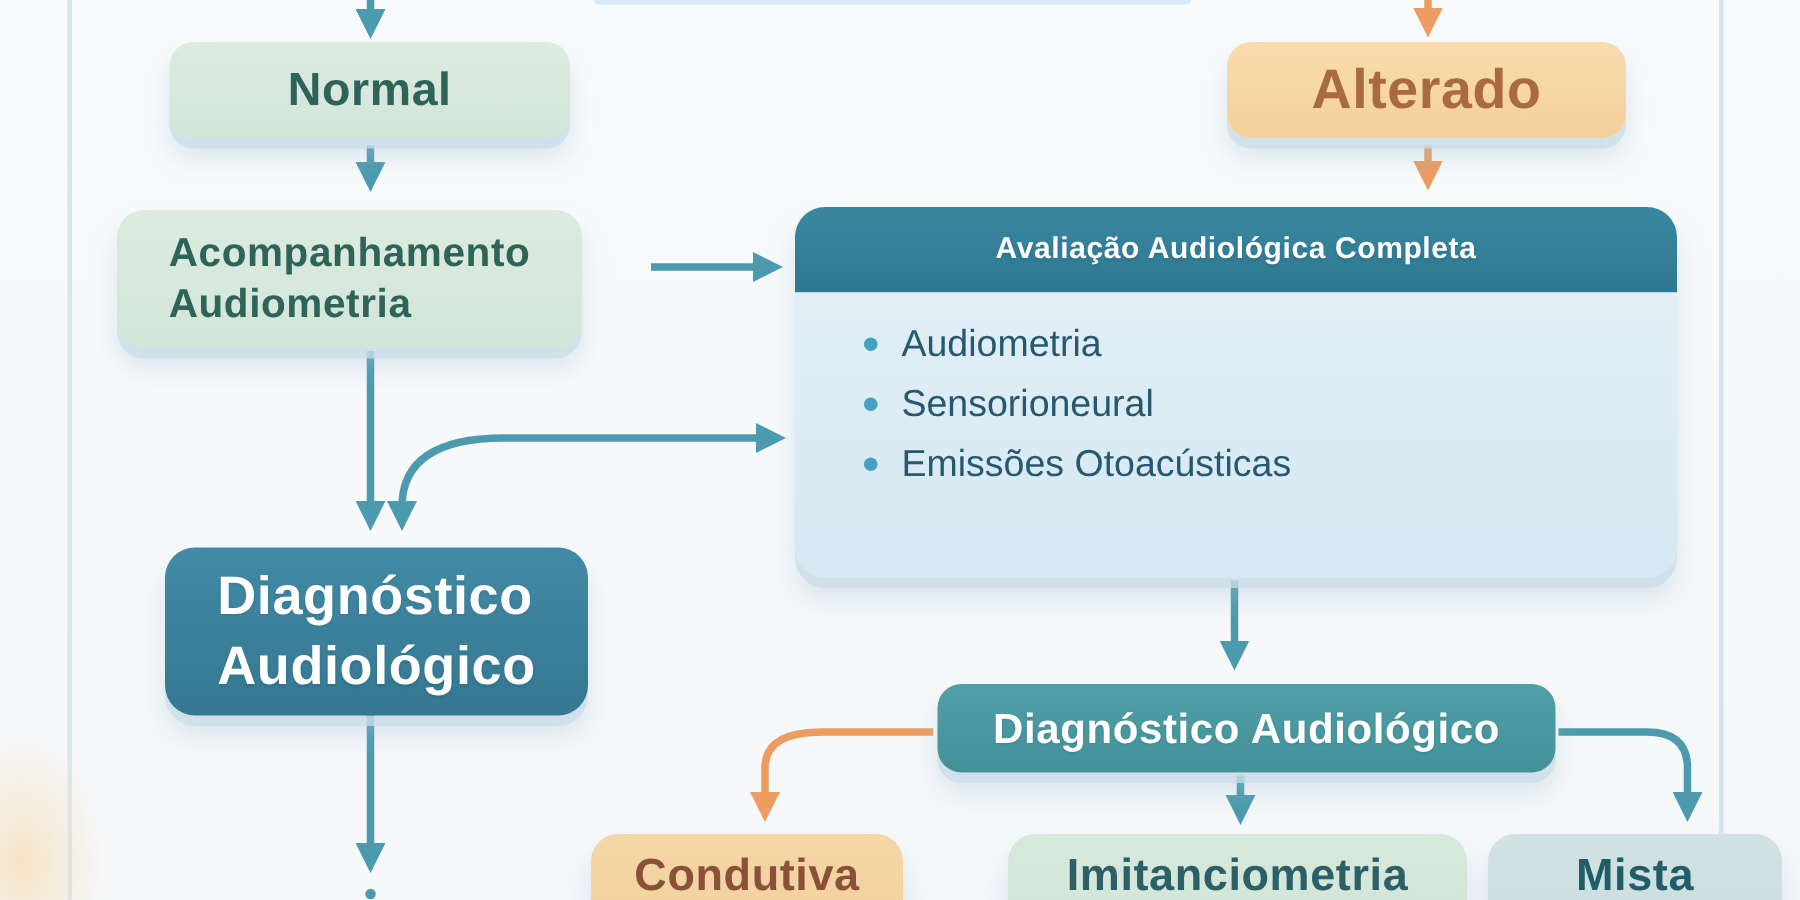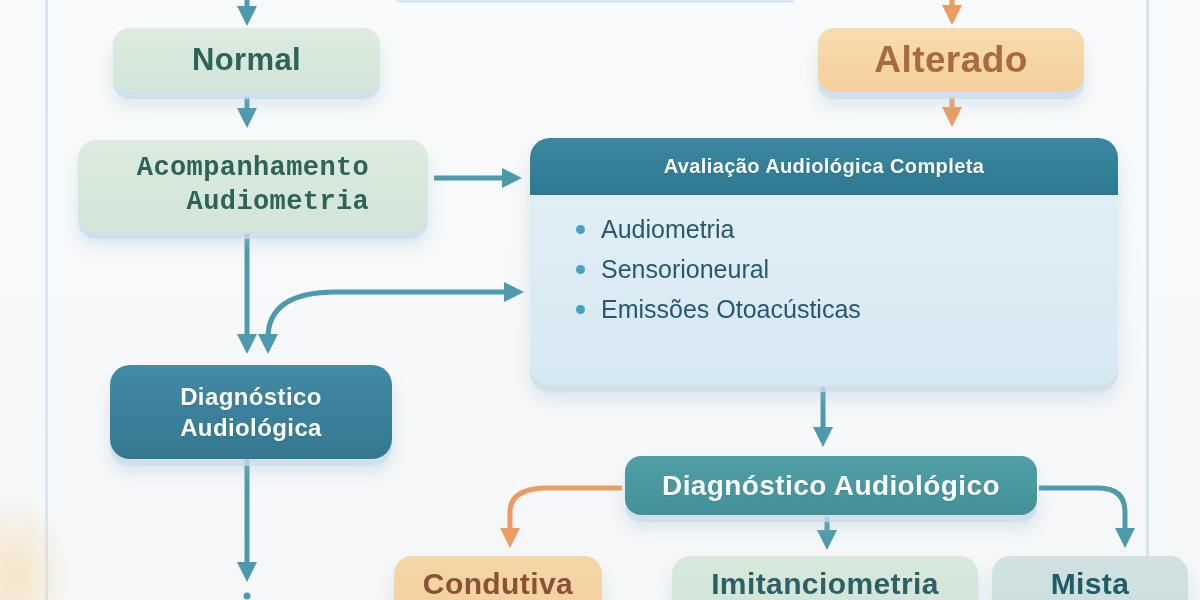--- a/index.html
+++ b/index.html
@@ -11,33 +11,33 @@
   .vline{position:absolute;top:0;bottom:0;width:3px;background:#d9e6ee;}
   #vline-left{left:45px;}
   #vline-right{left:1146px;background:#d6e4ef;}
   #top-cut-box-edge{position:absolute;left:396px;top:0;width:398px;height:3px;
     background:#d7e9f5;border-radius:0 0 6px 6px;}
   #corner-glow{position:absolute;left:-40px;top:490px;width:110px;height:170px;
     background:radial-gradient(closest-side,rgba(246,216,166,.6),rgba(246,216,166,0));}
 
   .node{
     position:absolute;display:flex;align-items:center;justify-content:center;
-    text-align:right;font-weight:700;letter-spacing:.4px;
+    text-align:left;font-weight:700;letter-spacing:.4px;
     box-shadow:0 7px 0 rgba(203,222,233,.75), 0 13px 16px rgba(160,195,215,.35);
   }
   .green{background:linear-gradient(180deg,#dcecdf,#d2e5d7);color:#2d6359;}
   .orange{background:linear-gradient(180deg,#f8dcae,#f4d09b);color:#a86a3e;}
   .tealbox{color:#ffffff;text-shadow:0 1px 2px rgba(0,60,80,.18);}
 
   #node-normal{left:113px;top:28px;width:267px;height:64px;border-radius:16px;font-size:31px;}
   #node-alterado{left:818px;top:28px;width:266px;height:64px;border-radius:16px;font-size:37px;}
-  #node-acompanhamento{left:78px;top:140px;width:350px;height:92px;border-radius:18px;
-    font-size:27px;line-height:1.25;font-family:Liberation Mono, monospace;}
-  #node-diagnostico-left{left:110px;top:365px;width:282px;height:94px;border-radius:20px;
-    font-size:24px;line-height:1.3;background:linear-gradient(180deg,#428aa6,#357790);}
+  #node-acompanhamento{left:78px;top:140px;width:310px;height:92px;border-radius:18px;
+    font-size:27px;line-height:1.25;}
+  #node-diagnostico-left{left:110px;top:365px;width:282px;height:112px;border-radius:20px;
+    font-size:36px;line-height:1.3;background:linear-gradient(180deg,#428aa6,#357790);}
   #node-diagnostico-bottom{left:625px;top:456px;width:412px;height:59px;border-radius:16px;
     font-size:28px;background:linear-gradient(180deg,#52a0a7,#439198);}
 
   #node-avaliacao{position:absolute;left:530px;top:138px;width:588px;height:247px;
     border-radius:20px;overflow:hidden;
     box-shadow:0 7px 0 rgba(203,222,233,.75), 0 14px 18px rgba(160,195,215,.35);}
   #avaliacao-header{height:57px;display:flex;align-items:center;justify-content:center;
     background:linear-gradient(180deg,#3a87a0,#2e7992);color:#fff;font-weight:700;
     font-size:20px;letter-spacing:.4px;text-shadow:0 1px 2px rgba(0,60,80,.2);}
   #avaliacao-body{height:190px;background:linear-gradient(180deg,#e1eef6,#d6e8f2);
@@ -132,21 +132,21 @@
         <li>
             <span>Emissões Otoacústicas</span>
           </li>
       </ul>
     </div>
   </div>
 
   <div class="node tealbox" id="node-diagnostico-left">
     <span>
       <span>Diagnóstico</span><br>
-      <span>Audiológica</span>
+      <span>Audiológico</span>
     </span>
   </div>
 
   <div class="node tealbox" id="node-diagnostico-bottom">
     <span>Diagnóstico Audiológico</span>
   </div>
 
   <div class="node bottom-node" id="node-condutiva">
     <span>Condutiva</span>
   </div>

